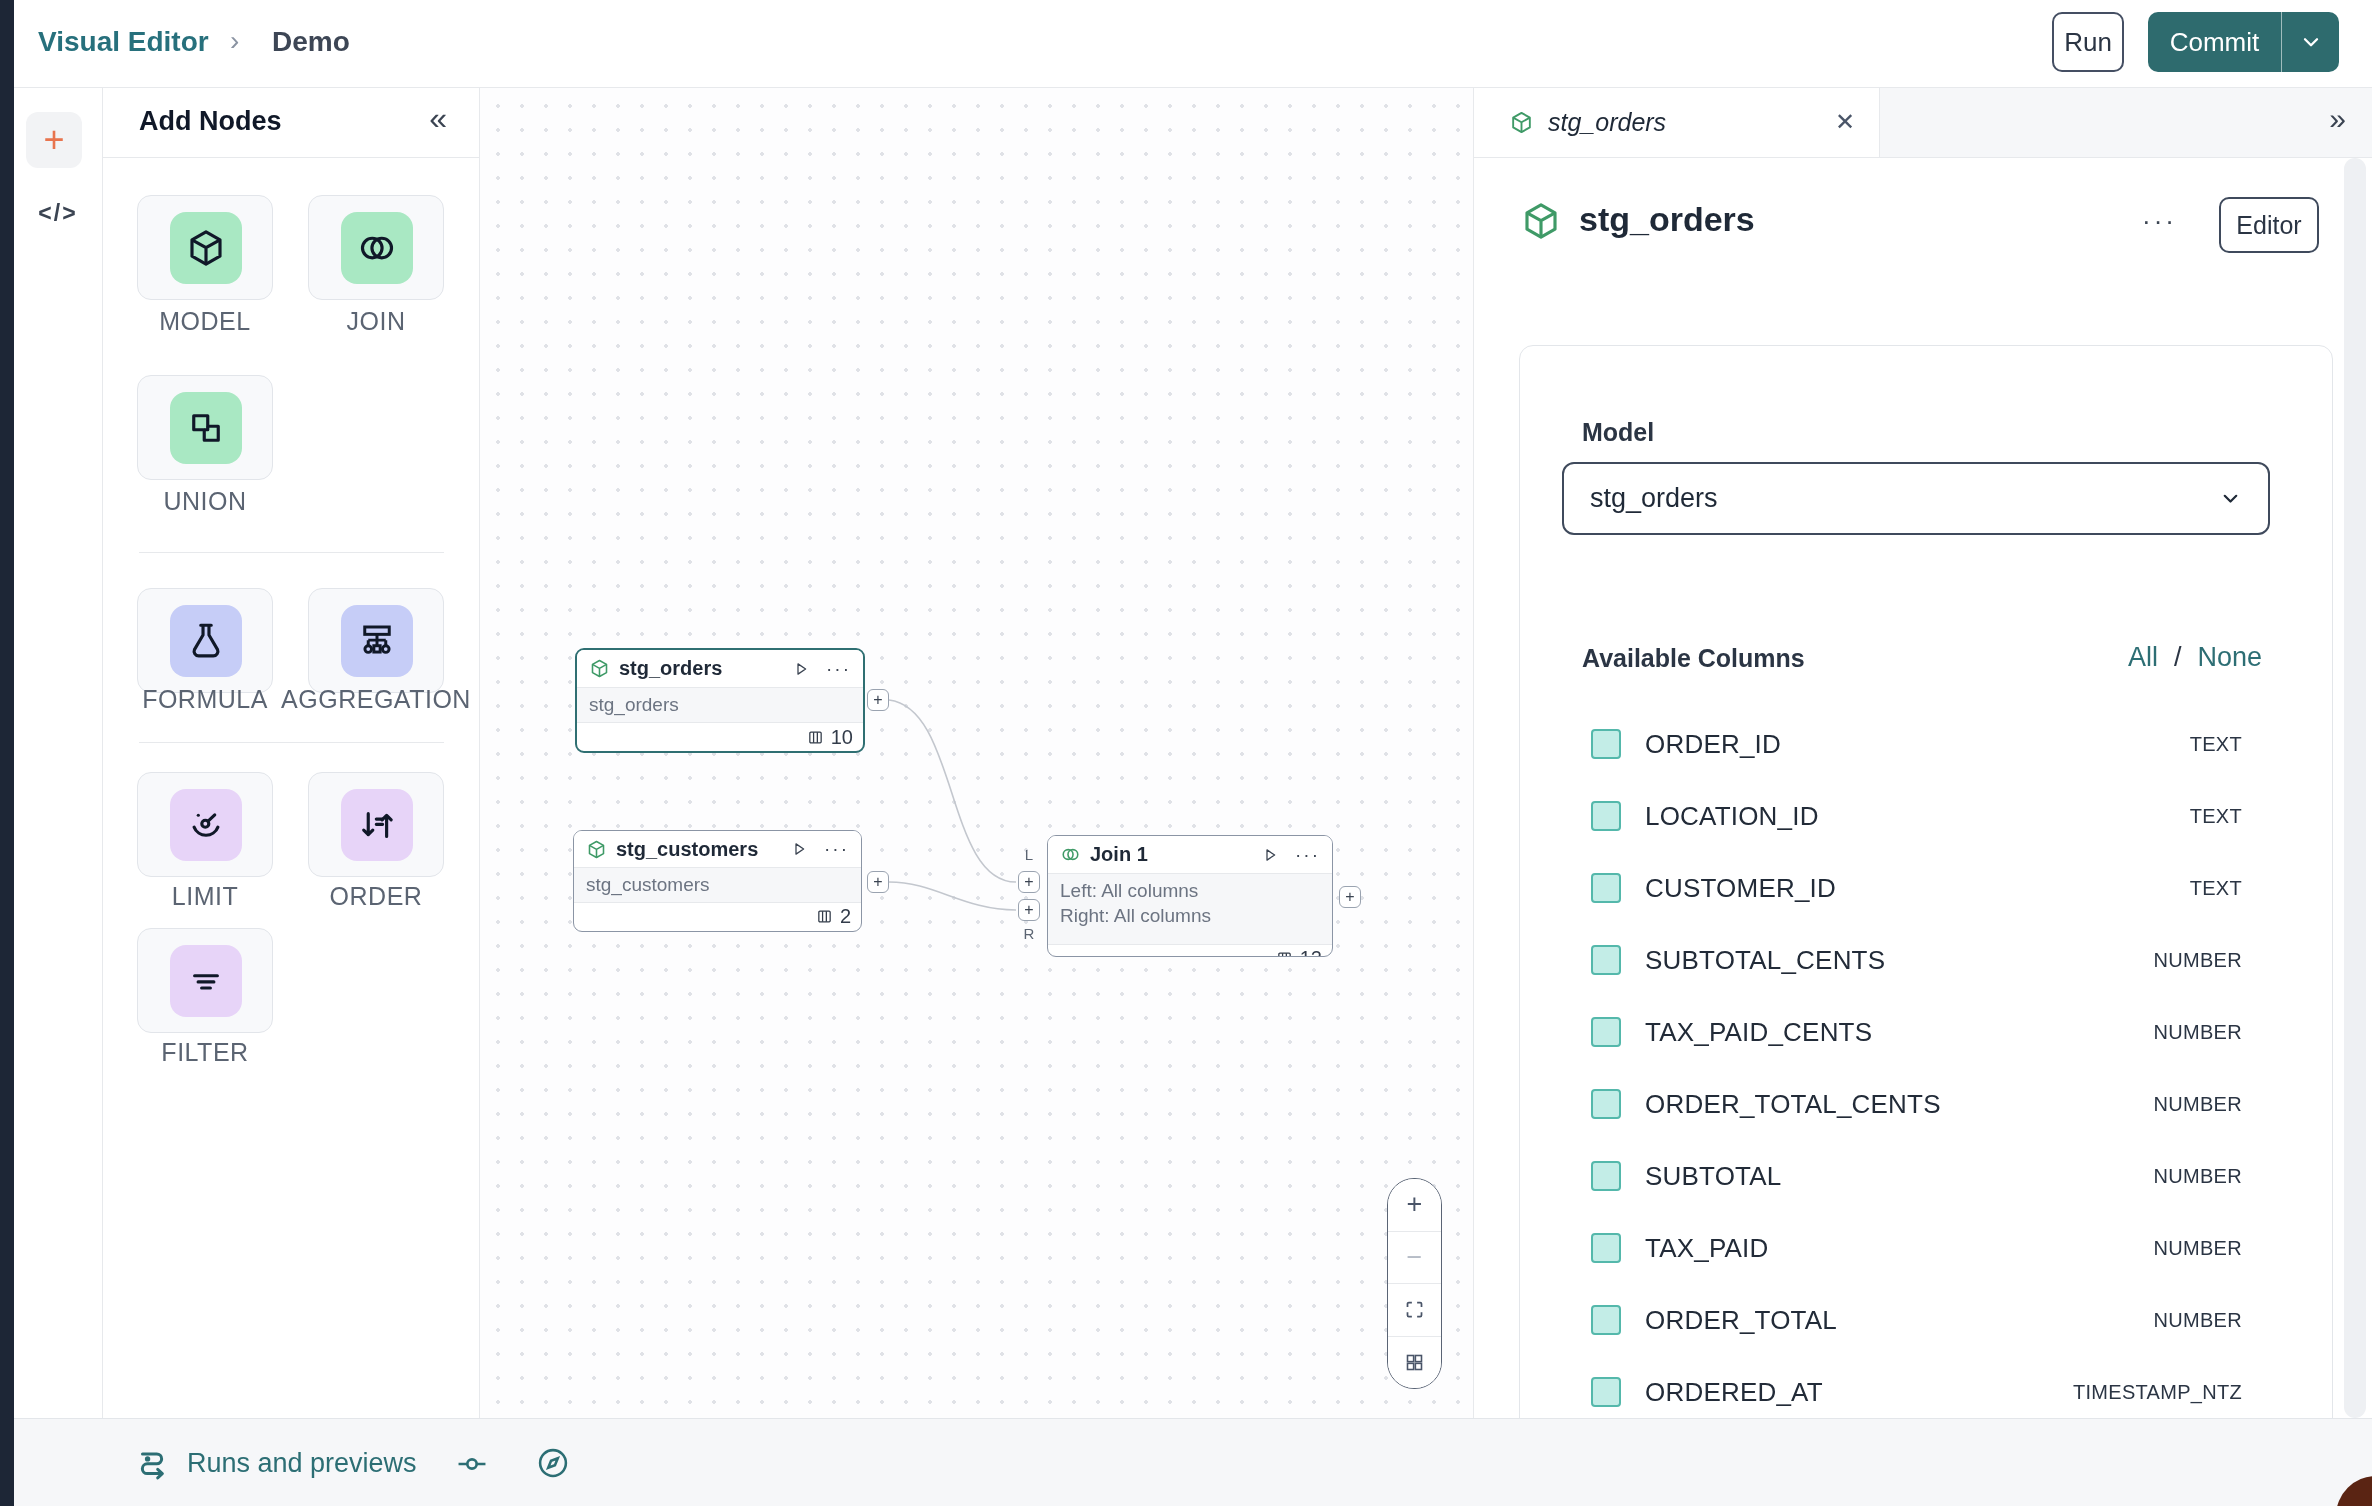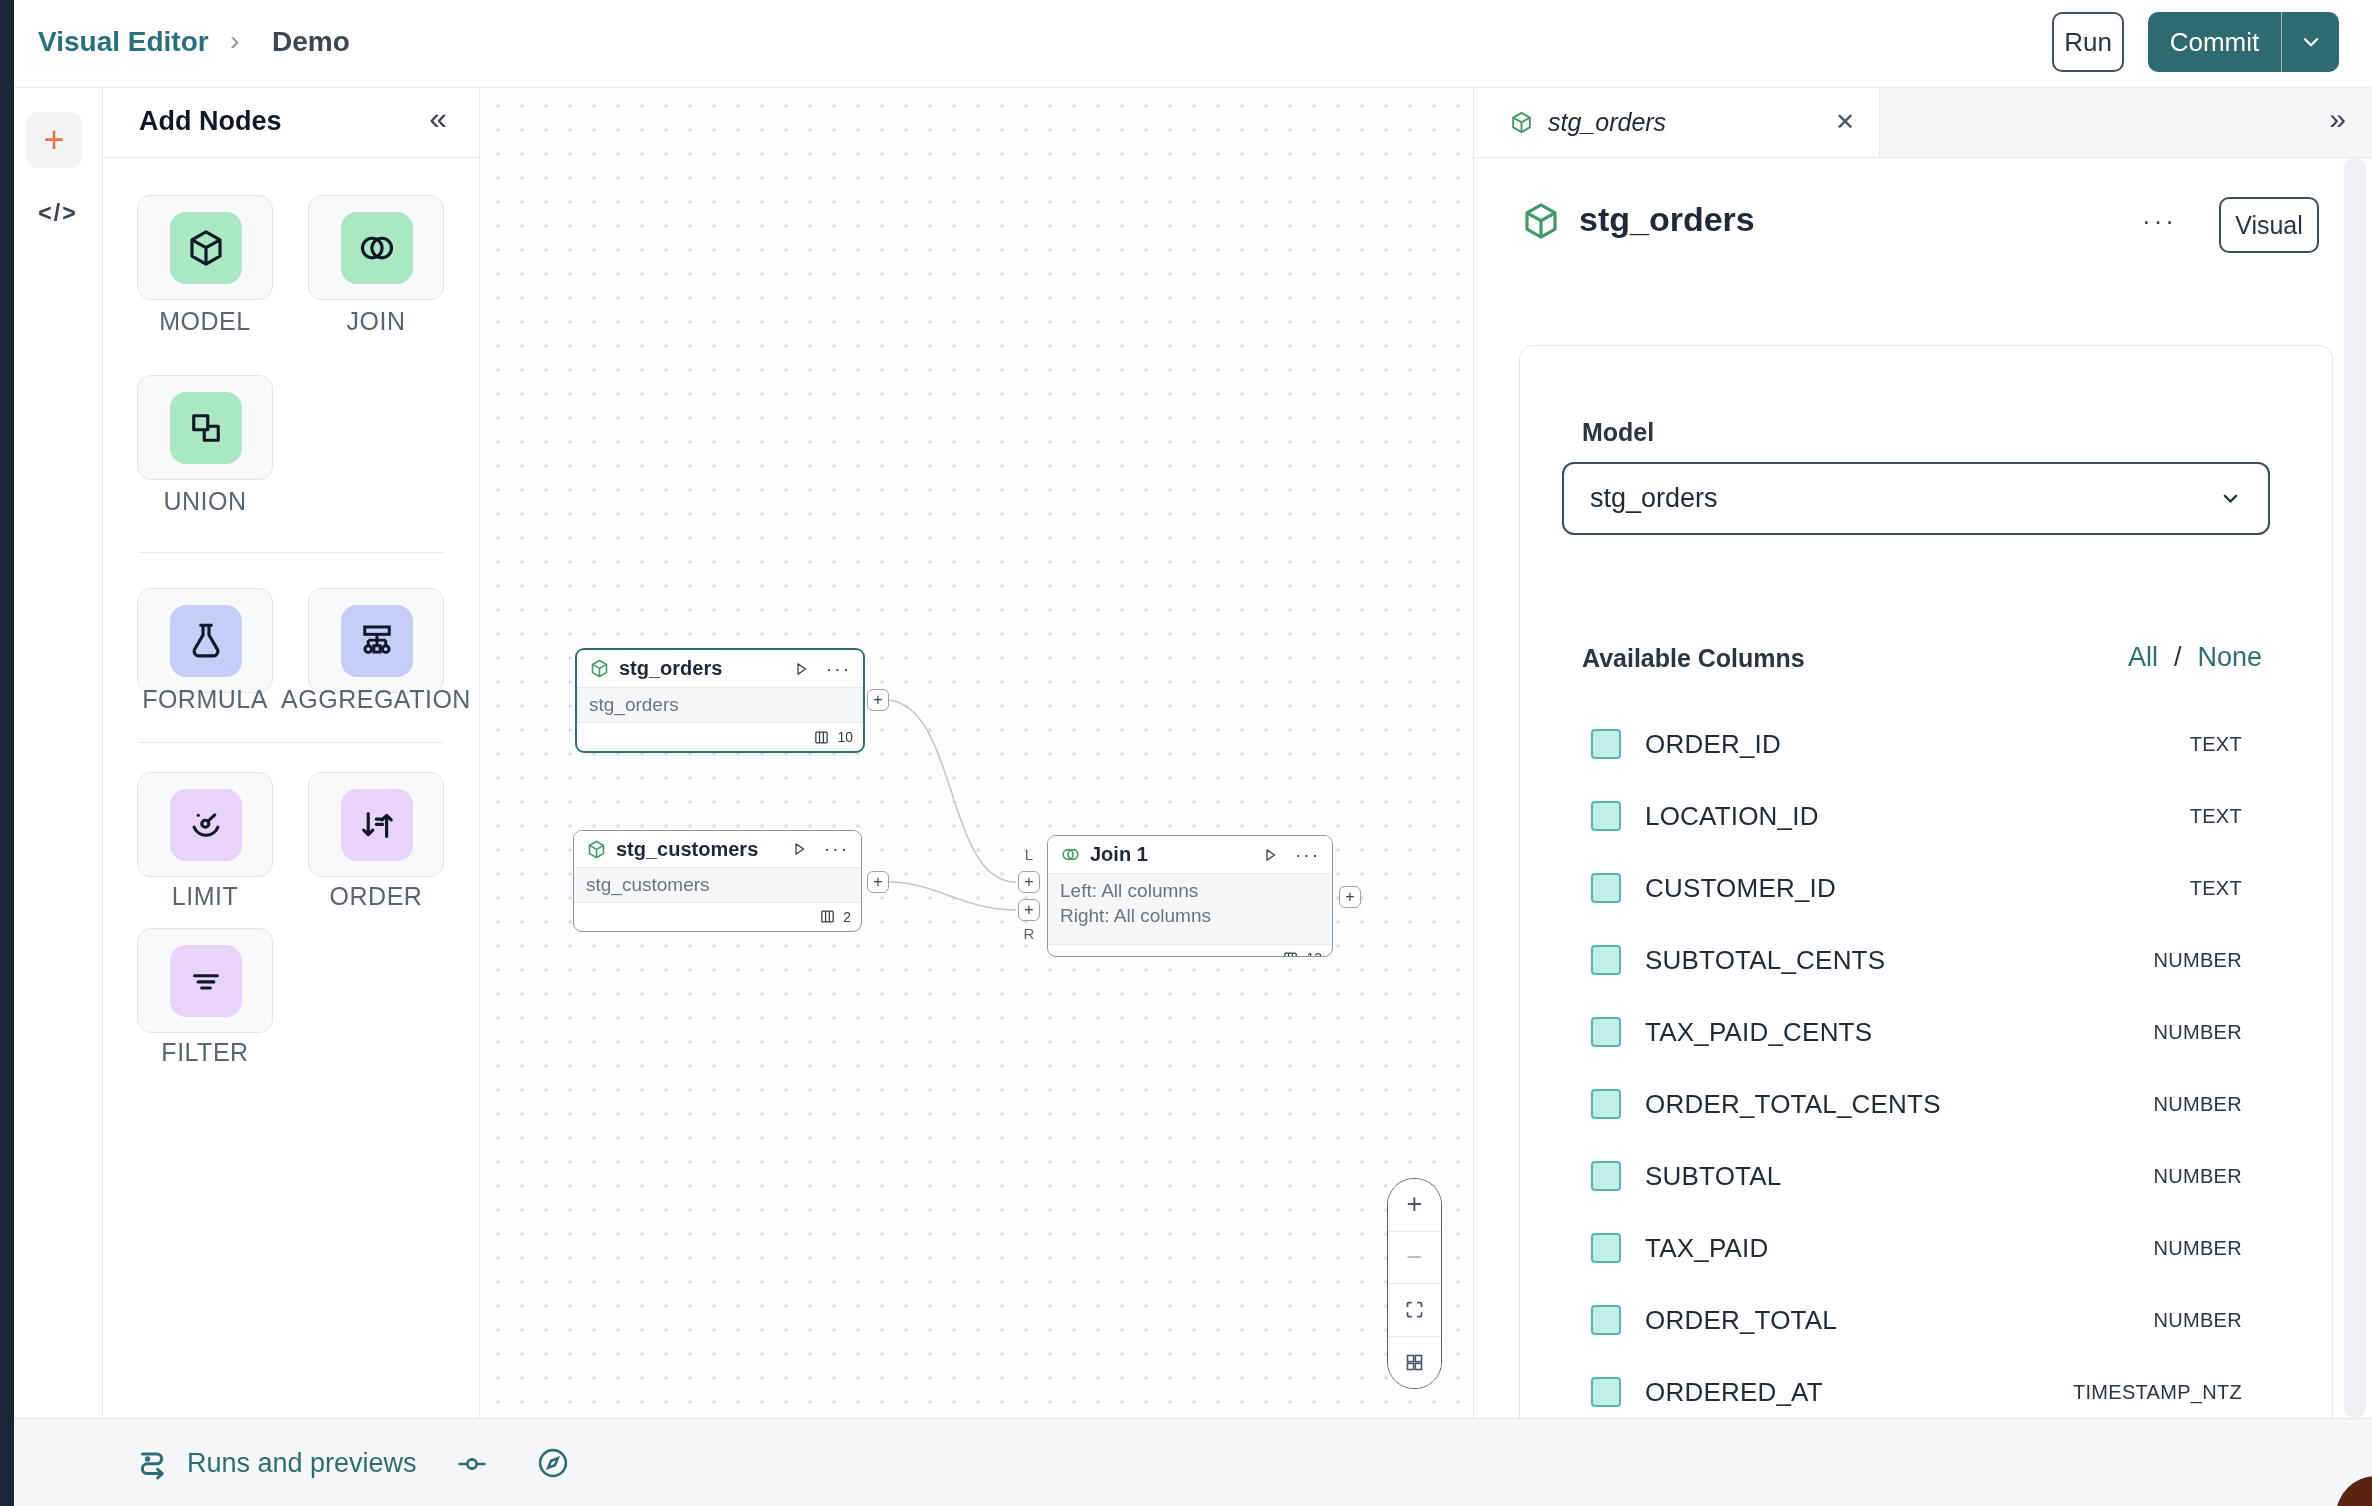--- a/index.html
+++ b/index.html
@@ -43,21 +43,21 @@
     background-image:radial-gradient(#e0e2e7 1.6px, transparent 1.6px); background-size:24px 24px; background-position:6px 6px; }
   #edges { position:absolute; left:0; top:0; width:993px; height:1330px; pointer-events:none; }
   .node { position:absolute; background:#fff; border-radius:9px; overflow:hidden; cursor:pointer; }
   .node.selected { border:2px solid #2f6f72; }
   .node.normal { border:1.5px solid #8b95a5; }
   .node-head { display:flex; align-items:center; padding:0 12px; background:#fff; }
   .node-title { font-size:20px; font-weight:bold; color:#1f2937; margin-left:9px; }
   .node-play { margin-left:auto; color:#3b4452; display:flex; cursor:pointer; }
   .node-dots { margin-left:16px; font-size:19px; letter-spacing:2px; color:#3b4452; cursor:pointer; }
   .node-body { background:#f6f7f9; border-top:1px solid #e7e9ec; border-bottom:1px solid #e7e9ec; color:#6c7482; font-size:19px; padding-left:12px; }
-  .node-foot { display:flex; align-items:center; justify-content:flex-end; gap:7px; padding-right:10px; color:#333c4a; font-size:14px; }
+  .node-foot { display:flex; align-items:center; justify-content:flex-end; gap:7px; padding-right:10px; color:#333c4a; font-size:20px; }
   .green-ic { color:#3f9a67; display:flex; }
   .handle { position:absolute; width:22px; height:22px; background:#fff; border:1.5px solid #9aa3b0; border-radius:6px; color:#3b4452; font-size:16px; line-height:19px; text-align:center; cursor:pointer; }
   .port-label { position:absolute; width:22px; text-align:center; font-size:15px; color:#5b6472; }
   #zoom-pill { position:absolute; left:907px; top:1090px; width:55px; height:211px; background:#fff; border:1.5px solid #5a6475; border-radius:27px; display:flex; flex-direction:column; overflow:hidden; }
   .zoom-btn { flex:1; display:flex; align-items:center; justify-content:center; font-size:27px; color:#4a5568; cursor:pointer; background:#fff; }
   .zoom-btn + .zoom-btn { border-top:1px solid #e7e9ec; }
   .zoom-btn.disabled { color:#b7bdc7; }
 
   
   #right-panel { left:1473px; top:88px; width:899px; height:1330px; background:#fff; border-left:1px solid #e7e9ec; overflow:hidden; }
@@ -420,21 +420,21 @@
       </div>
     </div>
 
     <span class="green-ic abs" style="left:46px; top:112px;">
         <svg class="ic" width="42" height="42">
           <use href="#i-cube"></use>
         </svg>
       </span>
     <span id="panel-title">stg_orders</span>
     <span id="panel-dots">···</span>
-    <div id="preview-btn" class="btn">Visual</div>
+    <div id="preview-btn" class="btn">Editor</div>
 
     <div id="config-card">
       <span id="model-label">Model</span>
       <div id="model-select">
         <span id="model-value">stg_orders</span>
         <span class="chev">
             <svg class="ic" width="23" height="23">
               <use href="#i-chevdown"></use>
             </svg>
           </span>

